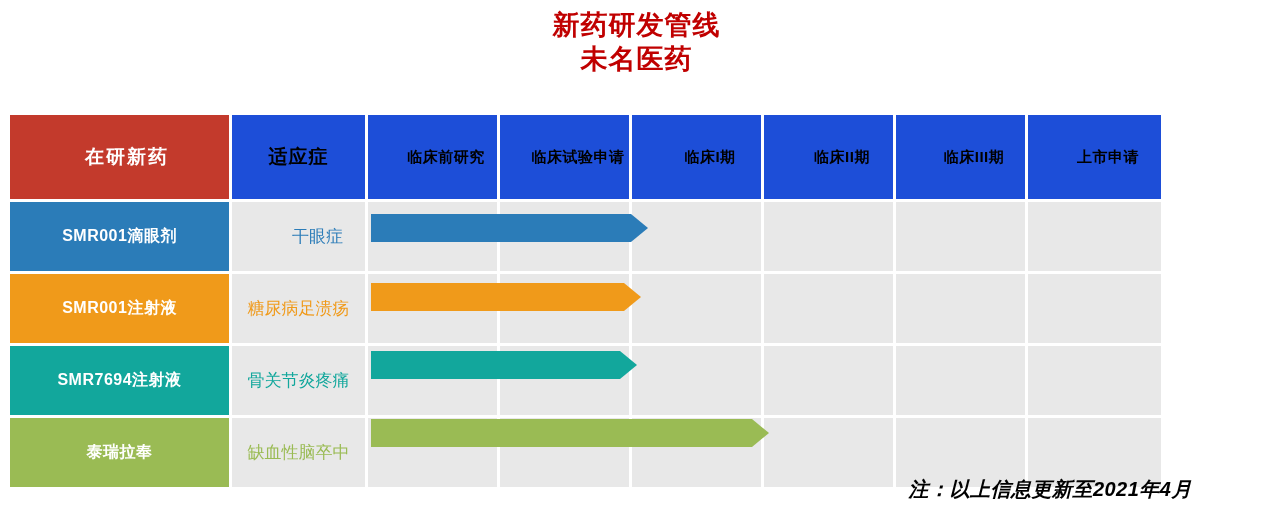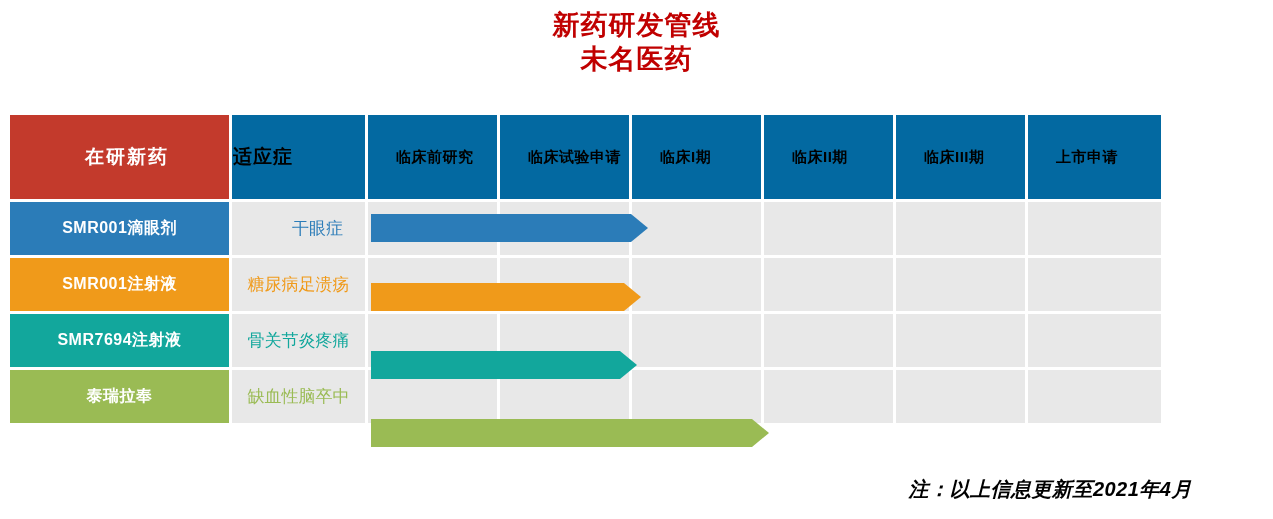--- a/index.html
+++ b/index.html
@@ -50,35 +50,35 @@
     font-weight: bold;
     font-size: 19px;
     letter-spacing: 2px;
     text-align: center;
     vertical-align: middle;
     height: 82px;
     border-right: 3px solid #ffffff;
     padding-left: 16px;
   }
   .hdr-cell {
-    background: #0369a1;
+    background: #1d4ed8;
     color: #000000;
     font-weight: bold;
-    text-align: left;
+    text-align: center;
     vertical-align: middle;
     height: 82px;
     border-right: 3px solid #ffffff;
     line-height: 22px;
   }
   .hdr-cell.indication { font-size: 19px; letter-spacing: 1px; }
   .hdr-cell.phase { font-size: 15px; letter-spacing: 0.5px; padding-left: 28px; }
   .hdr-cell.last { border-right: none; }
 
   
-  tbody tr { height: 56px; }
+  tbody tr { height: 72px; }
   .drug-cell {
     color: #ffffff;
     font-weight: bold;
     font-size: 16px;
     text-align: center;
     vertical-align: middle;
     border-right: 3px solid #ffffff;
     border-top: 3px solid #ffffff;
     letter-spacing: 0.5px;
   }

